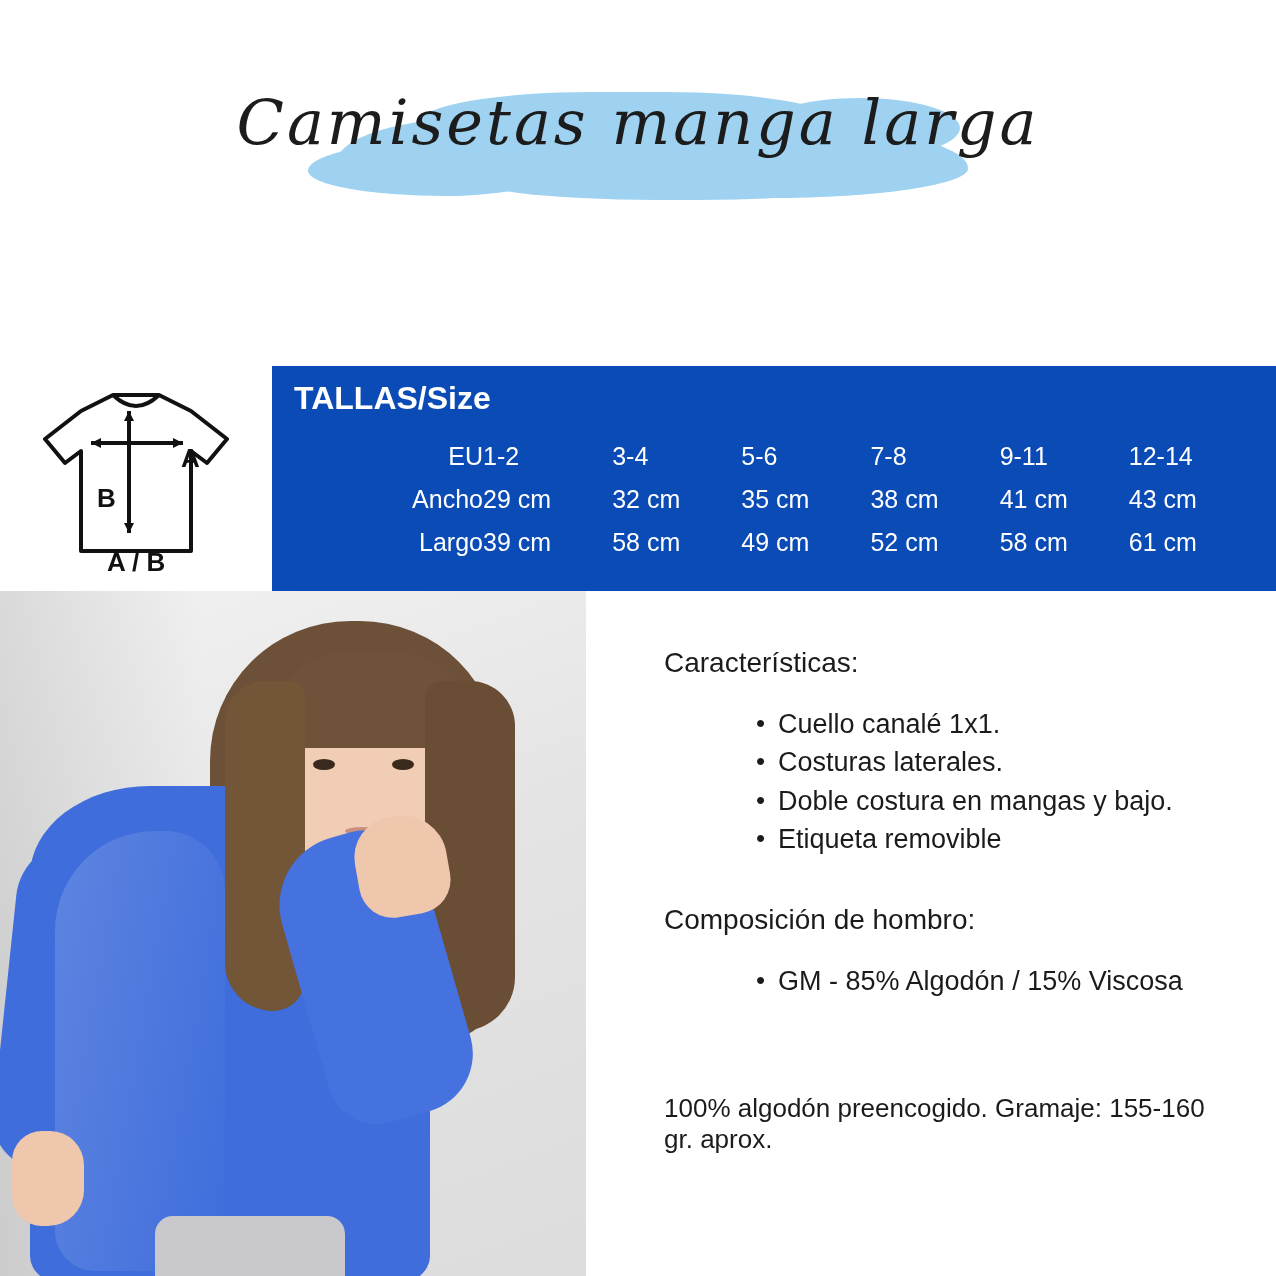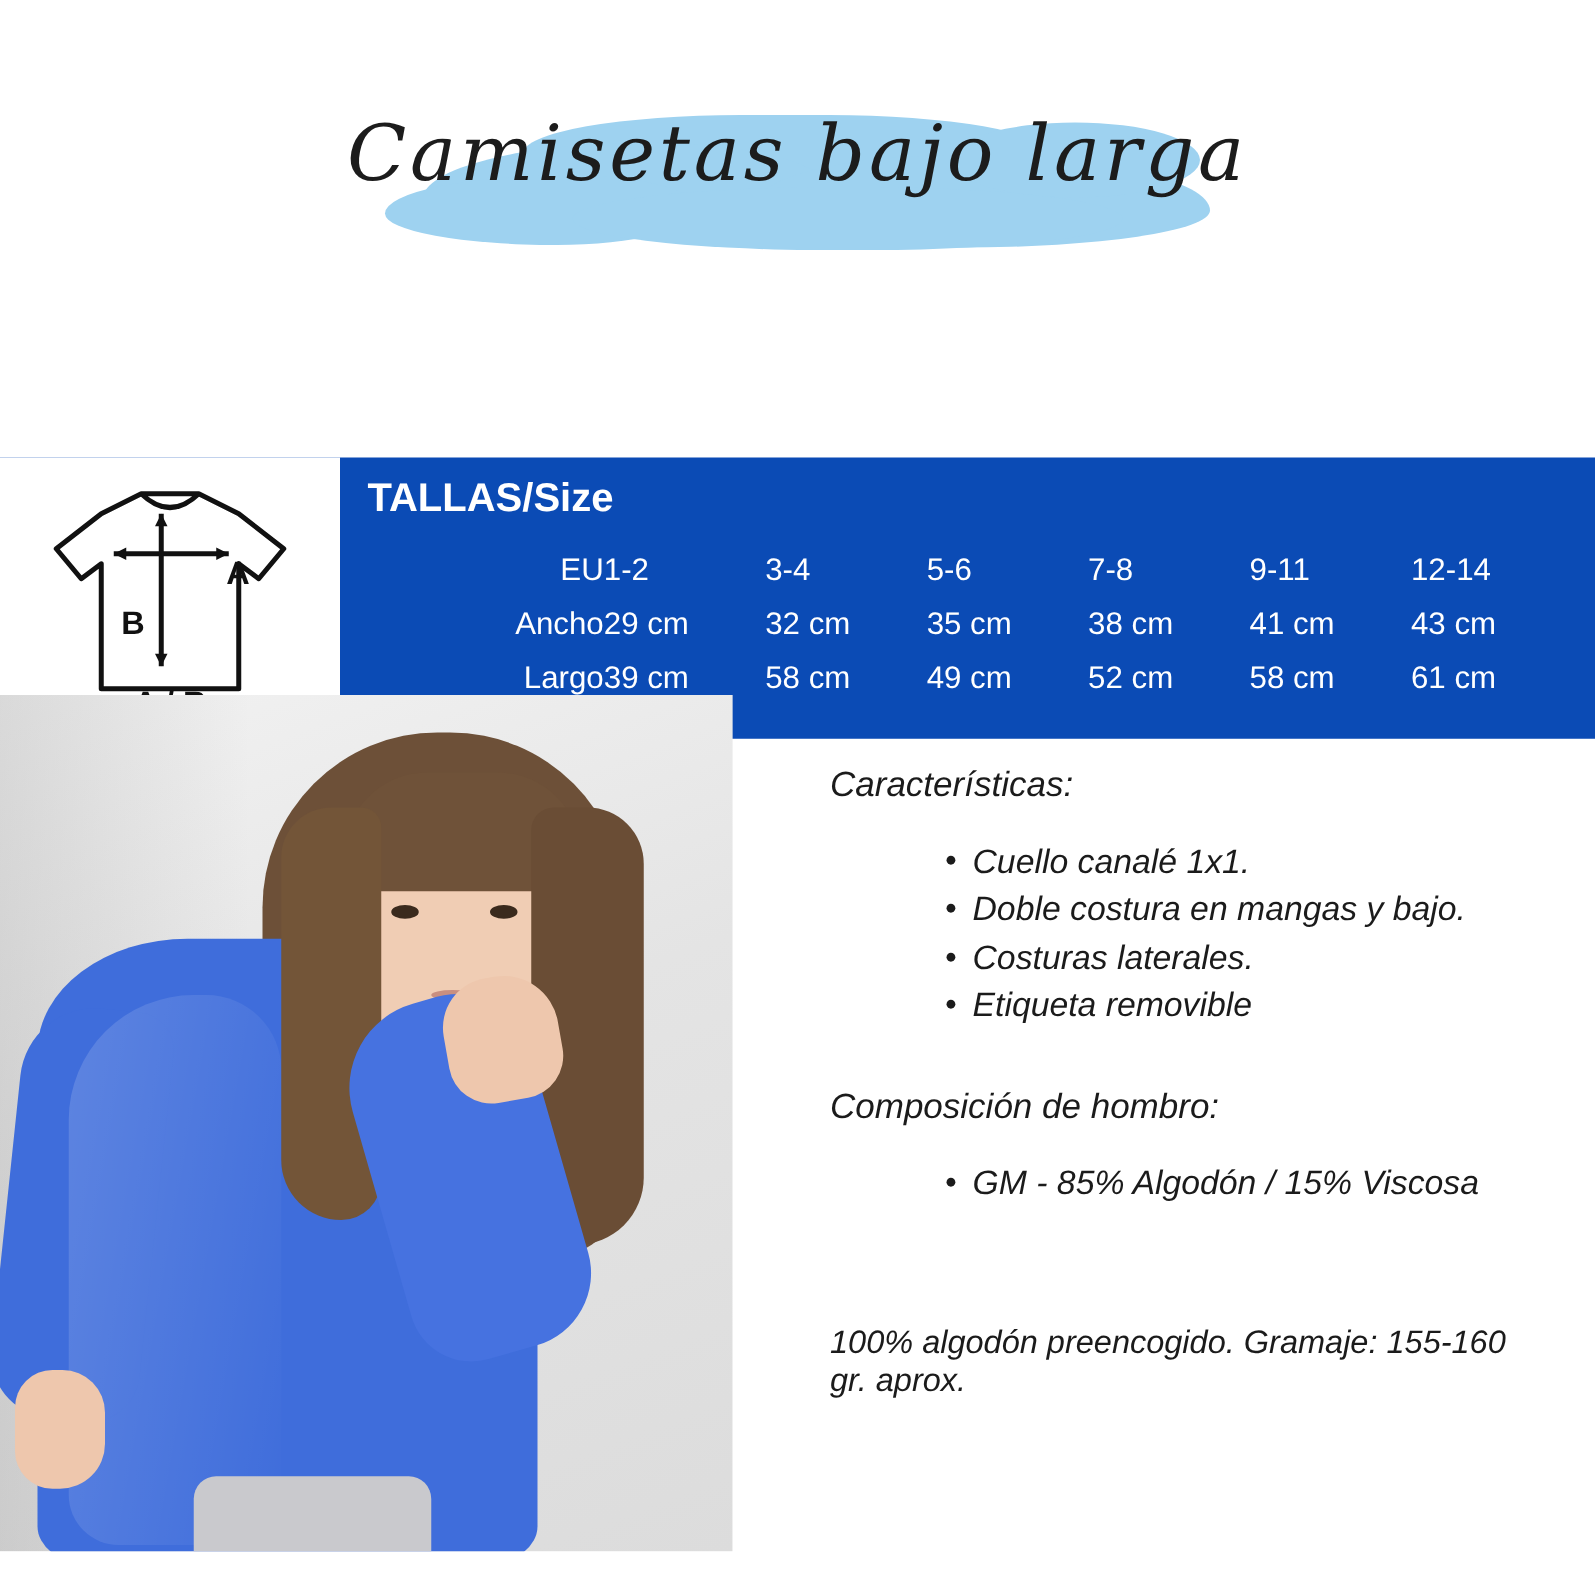--- a/index.html
+++ b/index.html
@@ -103,25 +103,24 @@
     text-align: right;
     width: 185px;
     padding-left: 4px;
     margin-left: 32px;
   }
 
   
   .bottom {
     position: absolute;
     left: 0;
-    top: 556px;
+    top: 591px;
     width: 1252px;
     height: 685px;
     display: flex;
-    font-style: italic;
   }
   .photo {
     position: relative;
     width: 586px;
     height: 685px;
     background: #ececec;
     overflow: hidden;
     flex: 0 0 586px;
   }
   .photo .bg-grad {
@@ -268,21 +267,21 @@
 
 <div class="title-area">
   <div class="title-brush">
     <div class="brush-blob b1"></div>
     <div class="brush-blob b2"></div>
     <div class="brush-blob b3"></div>
     <div class="brush-blob b4"></div>
     <div class="brush-blob b5"></div>
     <div class="brush-blob b6"></div>
   </div>
-  <div class="title-text">Camisetas bajo larga</div>
+  <div class="title-text">Camisetas manga larga</div>
 </div>
 
 <div class="size-table">
 
   <div class="tee-cell">
     <svg width="230" height="195" viewBox="0 0 230 195" aria-hidden="true">
       <path d="M60 30 L92 14 L138 14 L170 30 L206 58 L186 82 L170 70 L170 170 L60 170 L60 70 L44 82 L24 58 Z" fill="none" stroke="#111" stroke-width="4" stroke-linejoin="round"></path>
       <path d="M92 14 q23 22 46 0" fill="none" stroke="#111" stroke-width="4"></path>
 
       <line x1="70" y1="62" x2="162" y2="62" stroke="#111" stroke-width="4"></line>
@@ -353,22 +352,22 @@
     <div class="mouth"></div>
     <div class="sleeve-r"></div>
     <div class="hand"></div>
     <div class="hand-l"></div>
   </div>
 
   <div class="info">
     <h3>Características:</h3>
     <ul>
       <li>Cuello canalé 1x1.</li>
+      <li>Costuras laterales.</li>
       <li>Doble costura en mangas y bajo.</li>
-      <li>Costuras laterales.</li>
       <li>Etiqueta removible</li>
     </ul>
     <h3>Composición de hombro:</h3>
     <ul>
       <li>GM - 85% Algodón / 15% Viscosa</li>
     </ul>
     <div class="note">100% algodón preencogido. Gramaje: 155-160 gr. aprox.</div>
   </div>
 
 </div>

